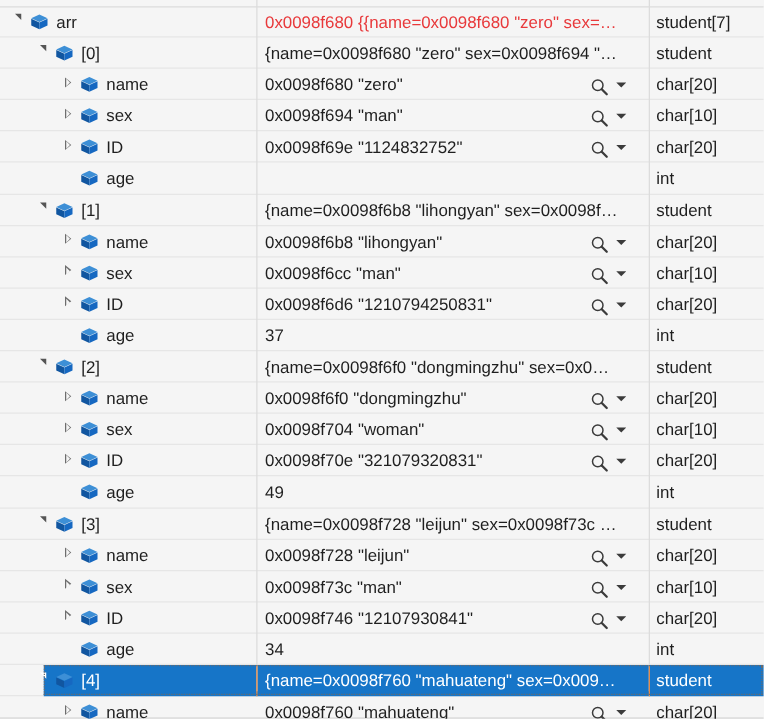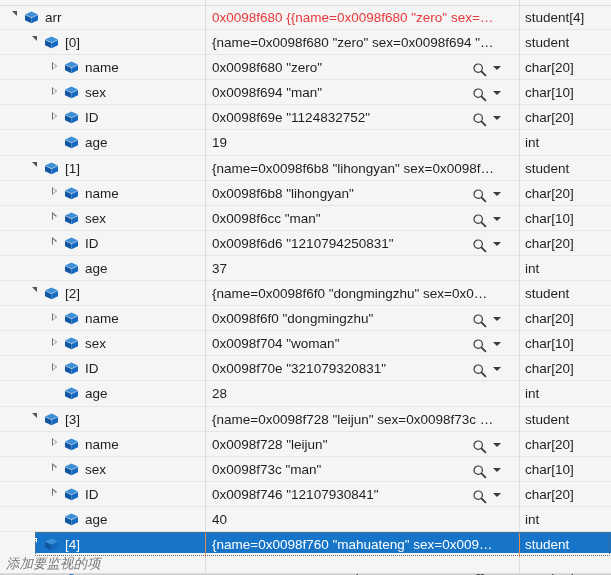--- a/index.html
+++ b/index.html
@@ -167,21 +167,21 @@
               <path d="M7.5 0.6 L14 3.6 L7.5 6.6 L1 3.6 Z" fill="#3d8fd6"></path>
               <path d="M1 3.9 L7.5 6.9 L7.5 12.3 L1 9.3 Z" fill="#1156a0"></path>
               <path d="M14 3.9 L7.5 6.9 L7.5 12.3 L14 9.3 Z" fill="#1668c1"></path>
             </svg>
           </div>
           <div class="label" style="left:45px">arr</div>
         </div>
         <div class="cell cell-value">
           <span class="val changed">0x0098f680 {{name=0x0098f680 "zero" sex=…</span>
         </div>
-        <div class="cell cell-type"><span class="typ">student[4]</span></div>
+        <div class="cell cell-type"><span class="typ">student[7]</span></div>
       </div>
       <div class="row">
         <div class="cell cell-name">
           <div class="exp" style="left:28px"><span class="tri-open"></span></div>
           <div class="cube" style="left:44px">
             <svg width="15" height="13" viewBox="0 0 15 13" xmlns="http://www.w3.org/2000/svg">
               <path d="M7.5 0.6 L14 3.6 L7.5 6.6 L1 3.6 Z" fill="#3d8fd6"></path>
               <path d="M1 3.9 L7.5 6.9 L7.5 12.3 L1 9.3 Z" fill="#1156a0"></path>
               <path d="M14 3.9 L7.5 6.9 L7.5 12.3 L14 9.3 Z" fill="#1668c1"></path>
             </svg>
@@ -263,23 +263,20 @@
         <div class="cell cell-name">
           <div class="cube" style="left:64px">
             <svg width="15" height="13" viewBox="0 0 15 13" xmlns="http://www.w3.org/2000/svg">
               <path d="M7.5 0.6 L14 3.6 L7.5 6.6 L1 3.6 Z" fill="#3d8fd6"></path>
               <path d="M1 3.9 L7.5 6.9 L7.5 12.3 L1 9.3 Z" fill="#1156a0"></path>
               <path d="M14 3.9 L7.5 6.9 L7.5 12.3 L14 9.3 Z" fill="#1668c1"></path>
             </svg>
           </div>
           <div class="label" style="left:85px">age</div>
         </div>
-        <div class="cell cell-value">
-          <span class="val">19</span>
-        </div>
         <div class="cell cell-type"><span class="typ">int</span></div>
       </div>
       <div class="row">
         <div class="cell cell-name">
           <div class="exp" style="left:28px"><span class="tri-open"></span></div>
           <div class="cube" style="left:44px">
             <svg width="15" height="13" viewBox="0 0 15 13" xmlns="http://www.w3.org/2000/svg">
               <path d="M7.5 0.6 L14 3.6 L7.5 6.6 L1 3.6 Z" fill="#3d8fd6"></path>
               <path d="M1 3.9 L7.5 6.9 L7.5 12.3 L1 9.3 Z" fill="#1156a0"></path>
               <path d="M14 3.9 L7.5 6.9 L7.5 12.3 L14 9.3 Z" fill="#1668c1"></path>
@@ -462,21 +459,21 @@
           <div class="cube" style="left:64px">
             <svg width="15" height="13" viewBox="0 0 15 13" xmlns="http://www.w3.org/2000/svg">
               <path d="M7.5 0.6 L14 3.6 L7.5 6.6 L1 3.6 Z" fill="#3d8fd6"></path>
               <path d="M1 3.9 L7.5 6.9 L7.5 12.3 L1 9.3 Z" fill="#1156a0"></path>
               <path d="M14 3.9 L7.5 6.9 L7.5 12.3 L14 9.3 Z" fill="#1668c1"></path>
             </svg>
           </div>
           <div class="label" style="left:85px">age</div>
         </div>
         <div class="cell cell-value">
-          <span class="val">28</span>
+          <span class="val">49</span>
         </div>
         <div class="cell cell-type"><span class="typ">int</span></div>
       </div>
       <div class="row">
         <div class="cell cell-name">
           <div class="exp" style="left:28px"><span class="tri-open"></span></div>
           <div class="cube" style="left:44px">
             <svg width="15" height="13" viewBox="0 0 15 13" xmlns="http://www.w3.org/2000/svg">
               <path d="M7.5 0.6 L14 3.6 L7.5 6.6 L1 3.6 Z" fill="#3d8fd6"></path>
               <path d="M1 3.9 L7.5 6.9 L7.5 12.3 L1 9.3 Z" fill="#1156a0"></path>
@@ -561,21 +558,21 @@
           <div class="cube" style="left:64px">
             <svg width="15" height="13" viewBox="0 0 15 13" xmlns="http://www.w3.org/2000/svg">
               <path d="M7.5 0.6 L14 3.6 L7.5 6.6 L1 3.6 Z" fill="#3d8fd6"></path>
               <path d="M1 3.9 L7.5 6.9 L7.5 12.3 L1 9.3 Z" fill="#1156a0"></path>
               <path d="M14 3.9 L7.5 6.9 L7.5 12.3 L14 9.3 Z" fill="#1668c1"></path>
             </svg>
           </div>
           <div class="label" style="left:85px">age</div>
         </div>
         <div class="cell cell-value">
-          <span class="val">40</span>
+          <span class="val">34</span>
         </div>
         <div class="cell cell-type"><span class="typ">int</span></div>
       </div>
       <div class="row selected">
         <div class="sel-band"></div>
         <div class="cell cell-name">
           <div class="exp" style="left:28px"><span class="tri-open"></span></div>
           <div class="cube" style="left:44px">
             <svg width="15" height="13" viewBox="0 0 15 13" xmlns="http://www.w3.org/2000/svg">
               <path d="M7.5 0.6 L14 3.6 L7.5 6.6 L1 3.6 Z" fill="#3d8fd6"></path>
@@ -610,19 +607,14 @@
           <div class="magnifier"><svg width="15" height="15" viewBox="0 0 15 15" xmlns="http://www.w3.org/2000/svg">
               <circle cx="6.2" cy="6.2" r="4.2" fill="none" stroke="#3b3b3b" stroke-width="1.2"></circle>
               <line x1="9.4" y1="9.4" x2="13.4" y2="13.4" stroke="#3b3b3b" stroke-width="1.8" stroke-linecap="round"></line>
             </svg></div>
           <div class="caret"></div>
         </div>
         <div class="cell cell-type"><span class="typ">char[20]</span></div>
       </div>
     </div>
 
-  <div class="addrow">
-    <div class="placeholder">添加要监视的项</div>
-    <div class="sep1"></div>
-    <div class="sep2"></div>
-  </div>
 
 </div>
 
 </body></html>

